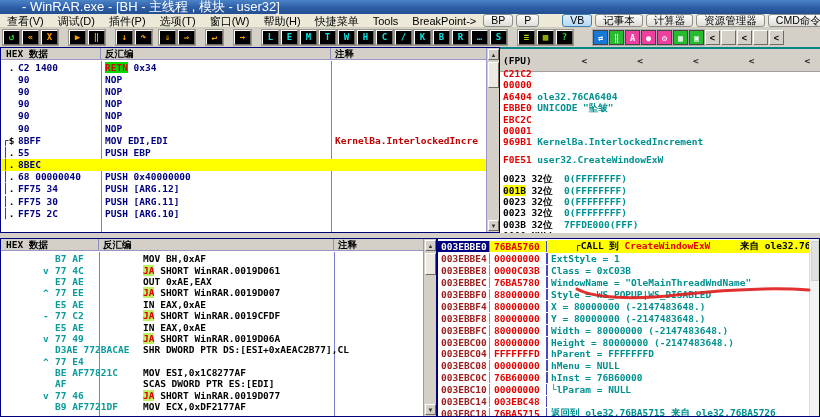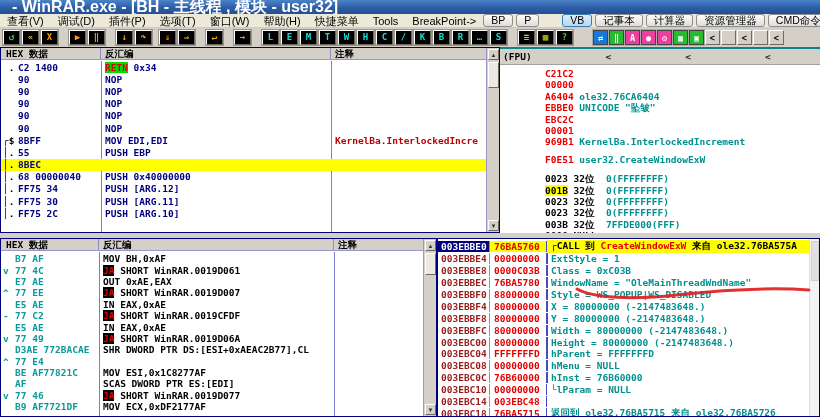--- a/index.html
+++ b/index.html
@@ -3,21 +3,21 @@
 <meta charset="utf-8">
 <style>
   * { margin:0; padding:0; box-sizing:border-box; }
   body { background:#888; }
   .app { position:relative; width:820px; height:417px; background:#d4d0c8;
          font-family:"Liberation Sans", sans-serif; overflow:hidden; }
 
   
   .titlebar { position:absolute; left:0; top:0; width:820px; height:14px;
     background:linear-gradient(180deg,#4b84c8 0%,#2c5da6 55%,#234f92 100%);
-    color:#fff; font-size:16px; font-weight:bold; line-height:14px; padding-left:12px;
+    color:#fff; font-size:13px; font-weight:normal; line-height:14px; padding-left:22px;
     white-space:nowrap; overflow:hidden; }
 
   
   .menubar { position:absolute; left:0; top:14px; width:820px; height:14px;
     background:#ece9d8; border-bottom:1px solid #cfcbbd; display:flex; align-items:center;
     font-size:11px; color:#000; white-space:nowrap; }
   .menu-item { padding:0 7px; height:14px; line-height:14px; cursor:default; }
   .qgroup { margin-left:auto; display:flex; gap:3px; padding-right:6px; }
   .qbtn { font-size:10.5px; height:13px; line-height:11px; padding:0 7px;
     background:linear-gradient(180deg,#fdfdfd,#dfddd5); border:1px solid #8e8e8e;
@@ -68,45 +68,45 @@
   .trow .ins { width:230px; padding-left:4px; }
   .trow .cmt { flex:1; padding-left:4px; color:#c00000; overflow:hidden; }
   .trow.sel { background:#ffff00; }
   .hl-ret { background:#00dc00; color:#e00000; }
 
   .brow { height:11.4px; display:flex; align-items:center; white-space:pre;
     font:bold 9.5px "DejaVu Sans Mono", monospace; color:#000; }
   .brow .pre { width:14px; padding-left:2px; color:#0a9a9a; }
   .brow .hex { width:84px; color:#0a9a9a; }
   .brow .ins { width:235px; padding-left:4px; }
-  .hl-ja { background:#000000; color:#e00000; }
-
-  
-  .reghead { height:16px; background:#d4d0c8; border-bottom:1px solid #a0a0a0;
-    display:flex; align-items:center; font:bold 9.5px "DejaVu Sans Mono", monospace;gap:24px; }
+  .hl-ja { background:#bef264; color:#e00000; }
+
+  
+  .reghead { height:23px; background:#d4d0c8; border-bottom:1px solid #a0a0a0;
+    display:flex; align-items:center; font:bold 9.5px "DejaVu Sans Mono", monospace; }
   .reghead .rtitle { padding-left:3px; }
   .reghead .rarr { margin-left:50px; color:#222; }
-  .regbody { position:absolute; left:0; right:0; top:14px; bottom:0; overflow:hidden; padding-top:5px;margin-left:42px; }
+  .regbody { position:absolute; left:0; right:0; top:14px; bottom:0; overflow:hidden; padding-top:5px; }
   .rline { height:11.4px; white-space:pre; padding-left:3px;
     font:bold 9.5px "DejaVu Sans Mono", monospace; }
   .rv { color:#e80000; } .rc { color:#009090; } .rs { color:#000; } .rm { color:#000; }
   .rhl { background:#ffff00; }
   .spacer6 { height:6px; } .spacer8 { height:8px; }
 
   
   .stbody { position:absolute; left:0; top:0; right:10px; bottom:0; overflow:hidden; padding-top:2px; }
   .srow { height:11.9px; display:flex; align-items:center; white-space:pre;
     font:bold 9.5px "DejaVu Sans Mono", monospace; }
   .srow .addr { width:52px; padding-left:3px; color:#9b1a1a; border-right:1px solid #8f8fbf; }
   .srow .val  { width:57px; padding-left:4px; color:#e60000; border-right:1px solid #4b4bc0; }
   .srow .cmt  { flex:1; padding-left:4px; color:#009090; overflow:hidden; }
   .srow .cmt.br { border-left:1px solid #3a50c0; padding-left:3px; }
   .srow.sel0 .addr { background:#000080; color:#fff; }
   .srow.sel0 .val, .srow.sel0 .cmt { background:#ffff00; }
-  .sc-b { color:#000; } .sc-r { color:#e60000; }
+  .sc-b { color:#000;margin-left:24px; } .sc-r { color:#e60000; }
 
   
   .vsb { position:absolute; top:0; bottom:0; right:0; width:13px; background:#d4d0c8;
     border-left:1px solid #9a96c8; }
   .sarr { position:absolute; left:1px; width:11px; height:11px; background:#d4d0c8;
     border:1px solid; border-color:#fff #6f6b63 #6f6b63 #fff; font-size:6px; color:#333;
     display:flex; align-items:center; justify-content:center; }
   .sthumb { position:absolute; left:1px; width:11px; background:#ece9e2;
     border:1px solid; border-color:#fff #6f6b63 #6f6b63 #fff; }
   .vsb-light { position:absolute; top:0; bottom:0; right:0; width:10px; background:#f3f3f3;
@@ -258,21 +258,21 @@
   </div>
 
   <div class="pane pane-bl">
     <div class="phead">
       <span class="h1">HEX 数据</span>
       <span class="h2">反汇编</span>
       <span class="h3">注释</span>
     </div>
     <div class="colline" style="left:98px;"></div>
     <div class="colline" style="left:333px;"></div>
-    <div class="pbody" style="top:14px;">
+    <div class="pbody" style="top:14px;margin-left:40px;">
       <div class="brow"><span class="pre"></span><span class="hex">B7 AF</span><span class="ins">MOV BH,0xAF</span></div>
       <div class="brow"><span class="pre">v</span><span class="hex">77 4C</span><span class="ins"><span class="hl-ja">JA</span><span> SHORT WinRAR.0019D061</span></span></div>
       <div class="brow"><span class="pre"></span><span class="hex">E7 AE</span><span class="ins">OUT 0xAE,EAX</span></div>
       <div class="brow"><span class="pre">^</span><span class="hex">77 EE</span><span class="ins"><span class="hl-ja">JA</span><span> SHORT WinRAR.0019D007</span></span></div>
       <div class="brow"><span class="pre"></span><span class="hex">E5 AE</span><span class="ins">IN EAX,0xAE</span></div>
       <div class="brow"><span class="pre">-</span><span class="hex">77 C2</span><span class="ins"><span class="hl-ja">JA</span><span> SHORT WinRAR.0019CFDF</span></span></div>
       <div class="brow"><span class="pre"></span><span class="hex">E5 AE</span><span class="ins">IN EAX,0xAE</span></div>
       <div class="brow"><span class="pre">v</span><span class="hex">77 49</span><span class="ins"><span class="hl-ja">JA</span><span> SHORT WinRAR.0019D06A</span></span></div>
       <div class="brow"><span class="pre"></span><span class="hex">D3AE 772BACAE</span><span class="ins">SHR DWORD PTR DS:[ESI+0xAEAC2B77],CL</span></div>
       <div class="brow"><span class="pre">^</span><span class="hex">77 E4</span></div>

